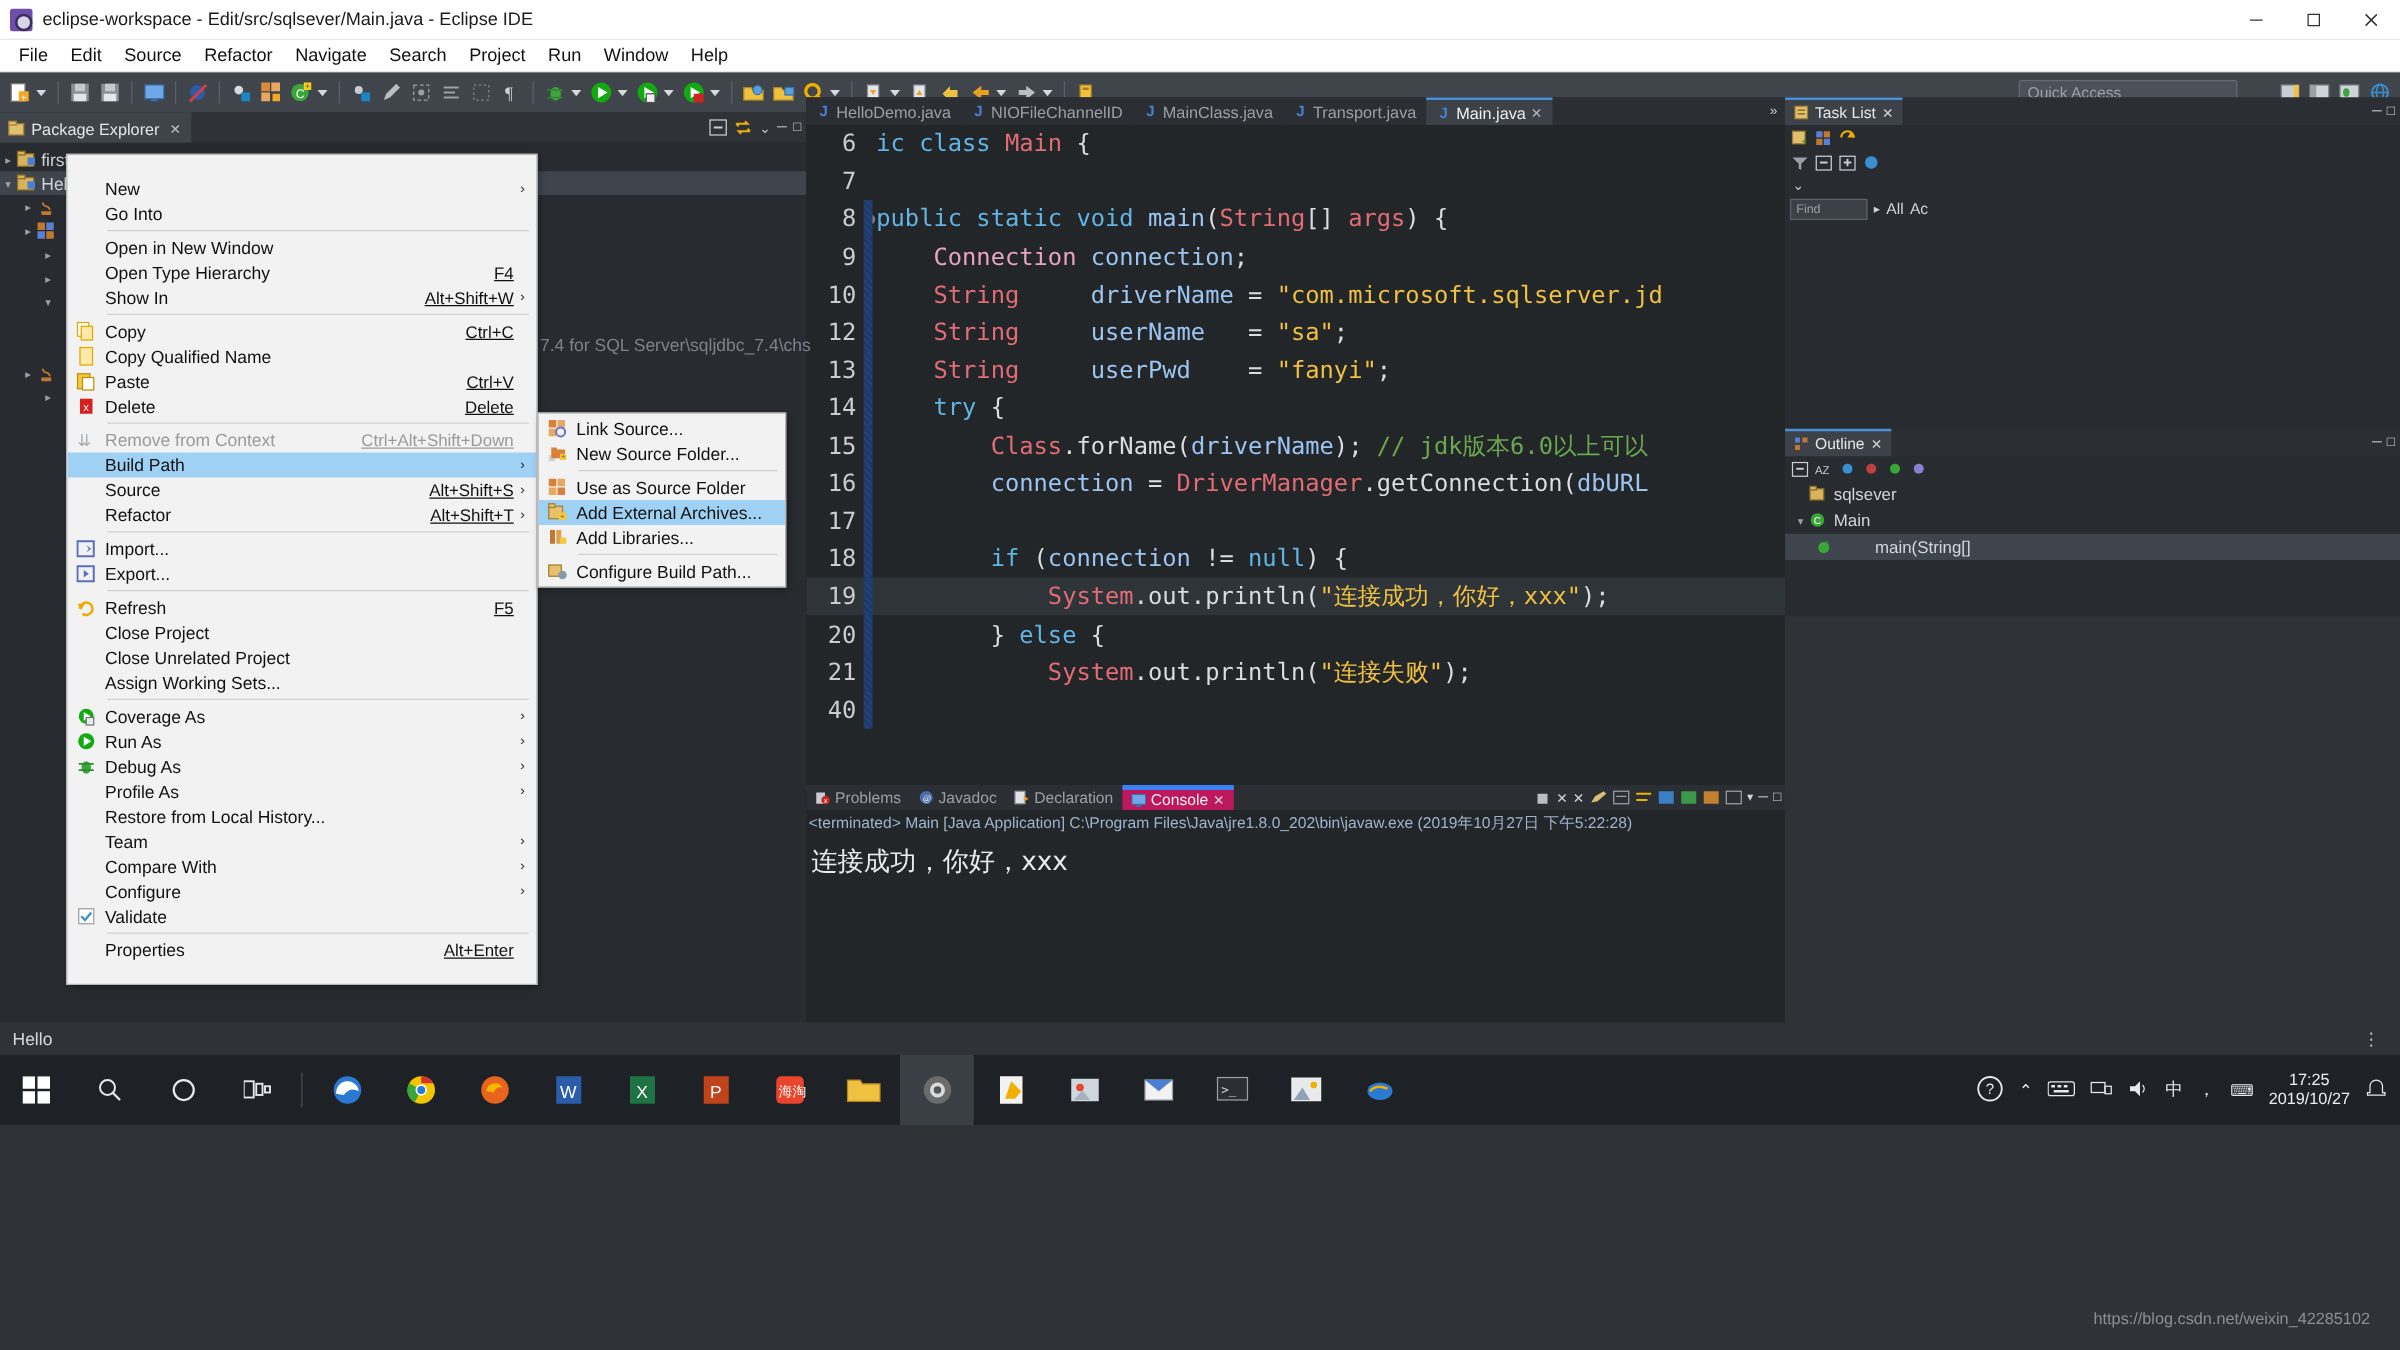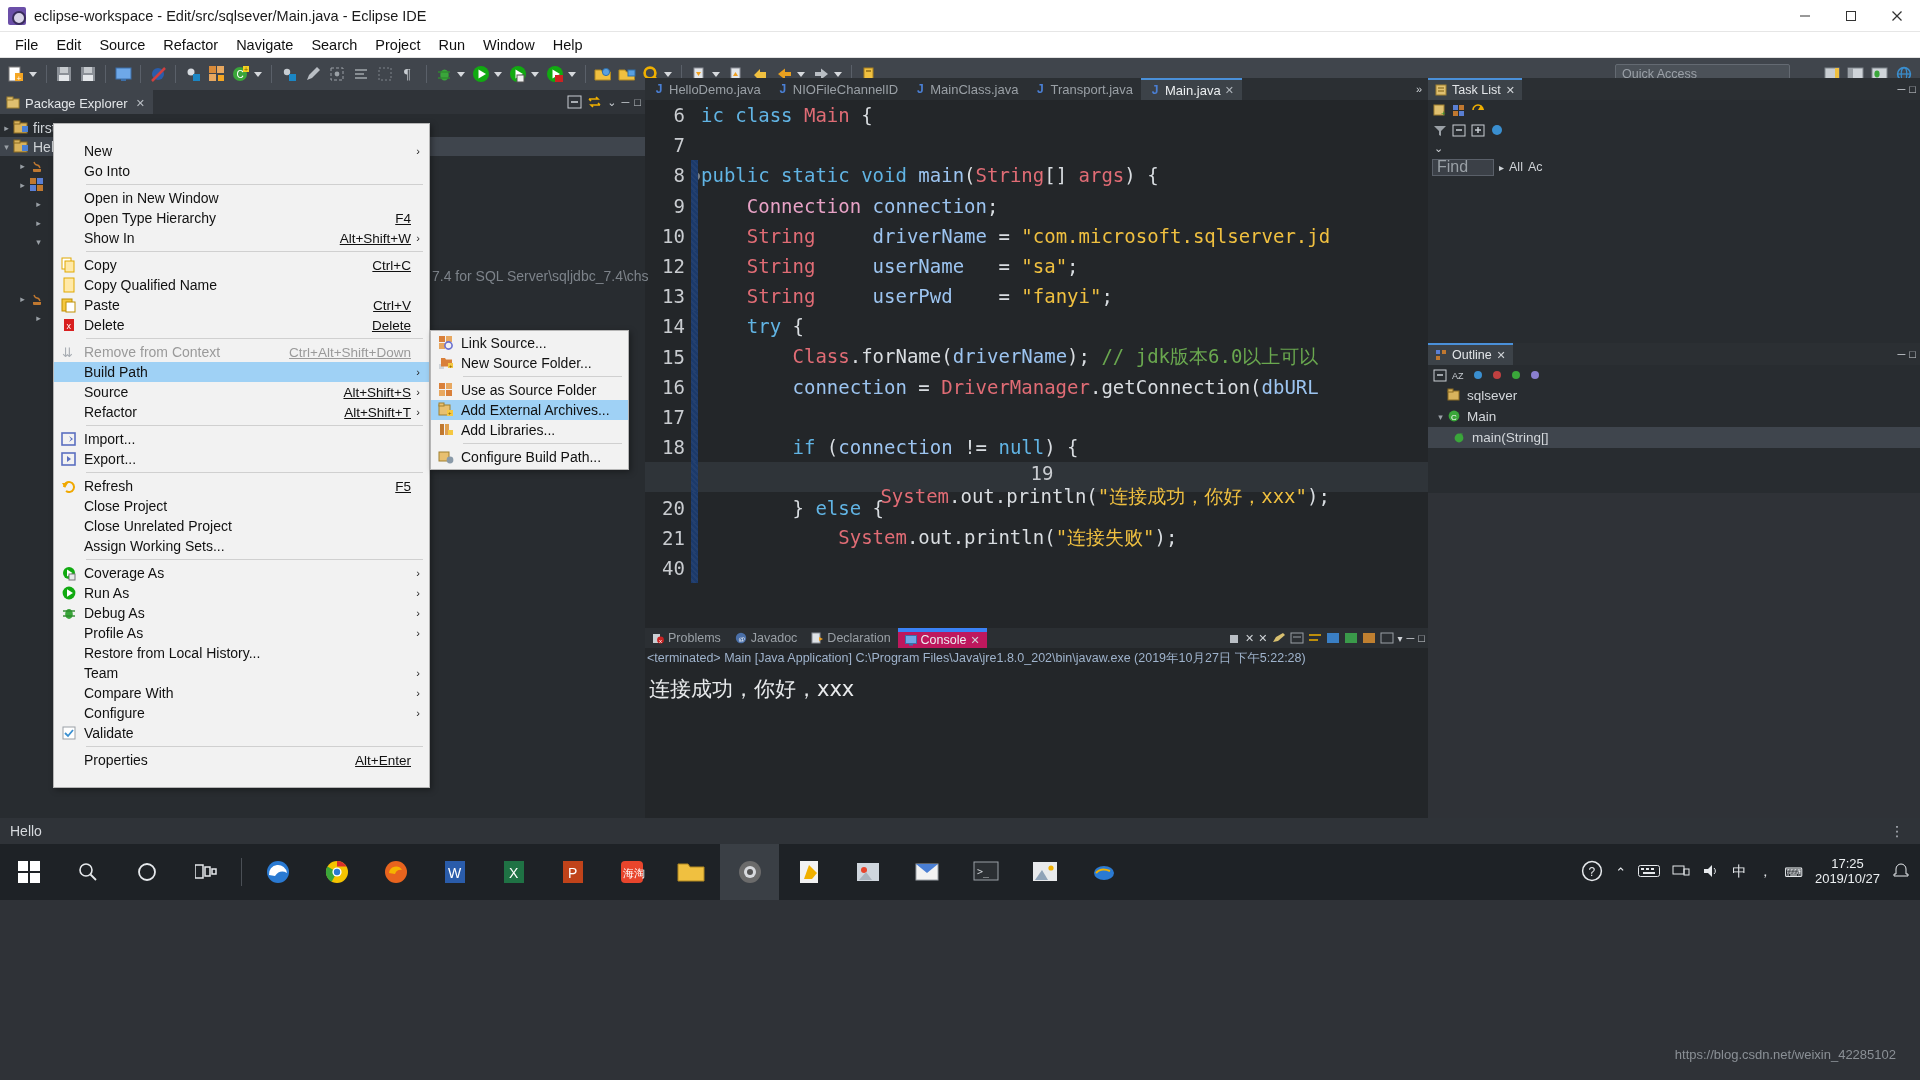--- a/index.html
+++ b/index.html
@@ -104,21 +104,21 @@
     width:12px; height:13px; color:#4a7fd4; font-weight:bold; font-size:12px;
     display:flex; align-items:center; justify-content:center;
   }
   .ed-tab .xmark { color:#aeb4ba; font-size:11px; }
   .ed-chevron { margin-left:auto; color:#cfd3d7; font-size:11px; padding:0 6px;
                 display:flex; align-items:center; }
 
   .code-wrap { position:relative; height:528px; overflow:hidden; background:#232629; }
   .code-rows { font-family:"DejaVu Sans Mono", monospace; font-size:19px; }
   .crow { display:flex; height:30.2px; align-items:center; position:relative; }
-  .crow.hl { background:#2f3439;flex-direction:column; }
+  .crow.hl { background:#2f3439; }
   .gutter {
     width:46px; text-align:right; padding-right:6px; color:#c9ccd0;
     font-size:19px; flex:none; font-family:"DejaVu Sans Mono", monospace;
   }
   .foldmark { width:10px; color:#7a8086; font-size:14px; flex:none; text-align:center; }
   .ctext { white-space:pre; color:#d9dde1; }       
   .kw   { color:#61b4e4; }       
   .typ  { color:#e06c75; }
   .pink { color:#e8a2c6; }
   .var  { color:#9cc4f0; }
@@ -154,21 +154,21 @@
   .rp-tabrow { height:22px; background:#2b2f33; display:flex; align-items:center; }
   .rp-tab {
     display:flex; align-items:center; gap:5px; height:22px; padding:0 7px;
     background:#3c4248; color:#e3e6e9; font-size:12.5px; border-top:2px solid #4a90d9;
   }
   .rp-tools { margin-left:auto; display:flex; align-items:center; gap:4px; padding-right:4px; }
   .rp-iconrow { height:20px; display:flex; align-items:center; gap:5px; padding-left:5px; }
   .findbar { display:flex; align-items:center; height:22px; padding:0 4px; gap:5px; }
   .findbox {
     width:62px; height:17px; background:#3b4047; border:1px solid #5a6069;
-    color:#9aa0a6; font-size:16px; padding:1px 4px; display:flex; align-items:center;
+    color:#9aa0a6; font-size:10px; padding:1px 4px; display:flex; align-items:center;
   }
   .findbar .lbl { color:#cfd3d7; font-size:12.5px; }
   .ol-item { display:flex; align-items:center; height:21px; padding-left:6px; color:#d3d7db; font-size:13.5px; }
   .ol-item.sel { background:#3f454d; }
 
   
   .statusbar {
     position:absolute; left:0; top:818px; width:1920px; height:26px;
     background:#2f3338; display:flex; align-items:center;
     color:#d6d9dd; font-size:14px; padding-left:10px;
@@ -910,21 +910,21 @@
       <div class="ol-item">
         <span class="tarrow">▾</span>
         <span class="ticon">
           <svg width="14" height="14">
               <circle cx="7" cy="7" r="5.4" fill="#3aa63a"></circle>
               <text x="4" y="10.5" font-size="8" fill="#fff" font-family="Liberation Sans">C</text>
             </svg>
         </span>
         <span>Main</span>
       </div>
-      <div class="ol-item sel" style="padding-left:24px;">
+      <div class="ol-item sel" style="padding-left:24px;gap:28px;">
         <span class="ticon">
           <svg width="14" height="14">
               <circle cx="7" cy="8" r="4.4" fill="#3aa63a"></circle>
               <text x="8" y="6" font-size="6" fill="#3aa63a" font-family="Liberation Sans">s</text>
             </svg>
         </span>
         <span>main(String[]</span>
       </div>
     </div>
   </div>

